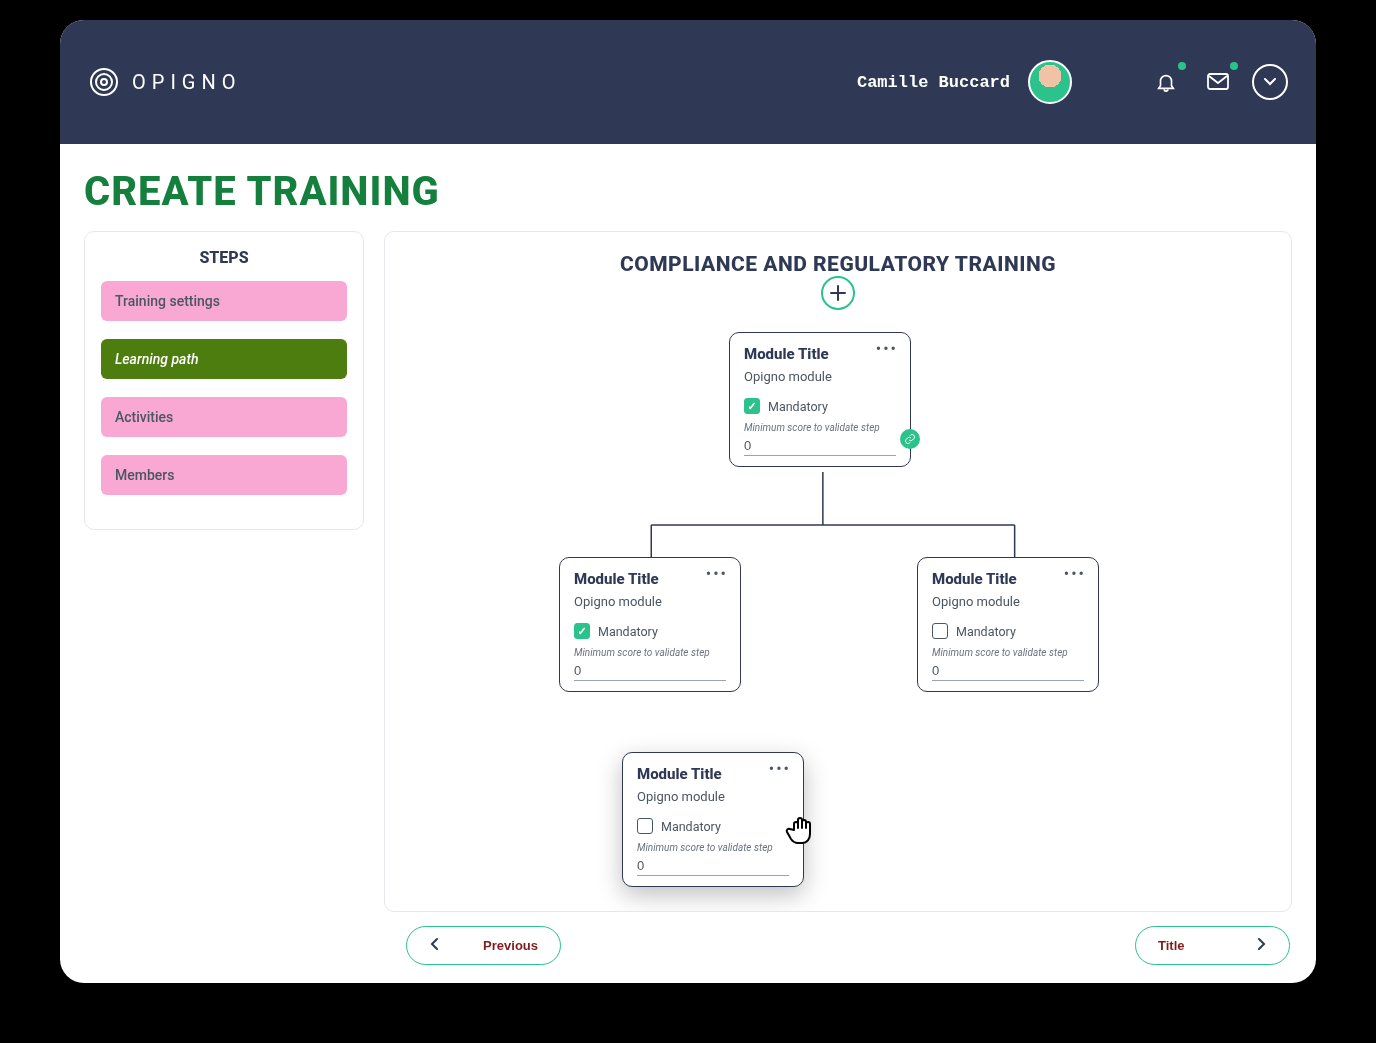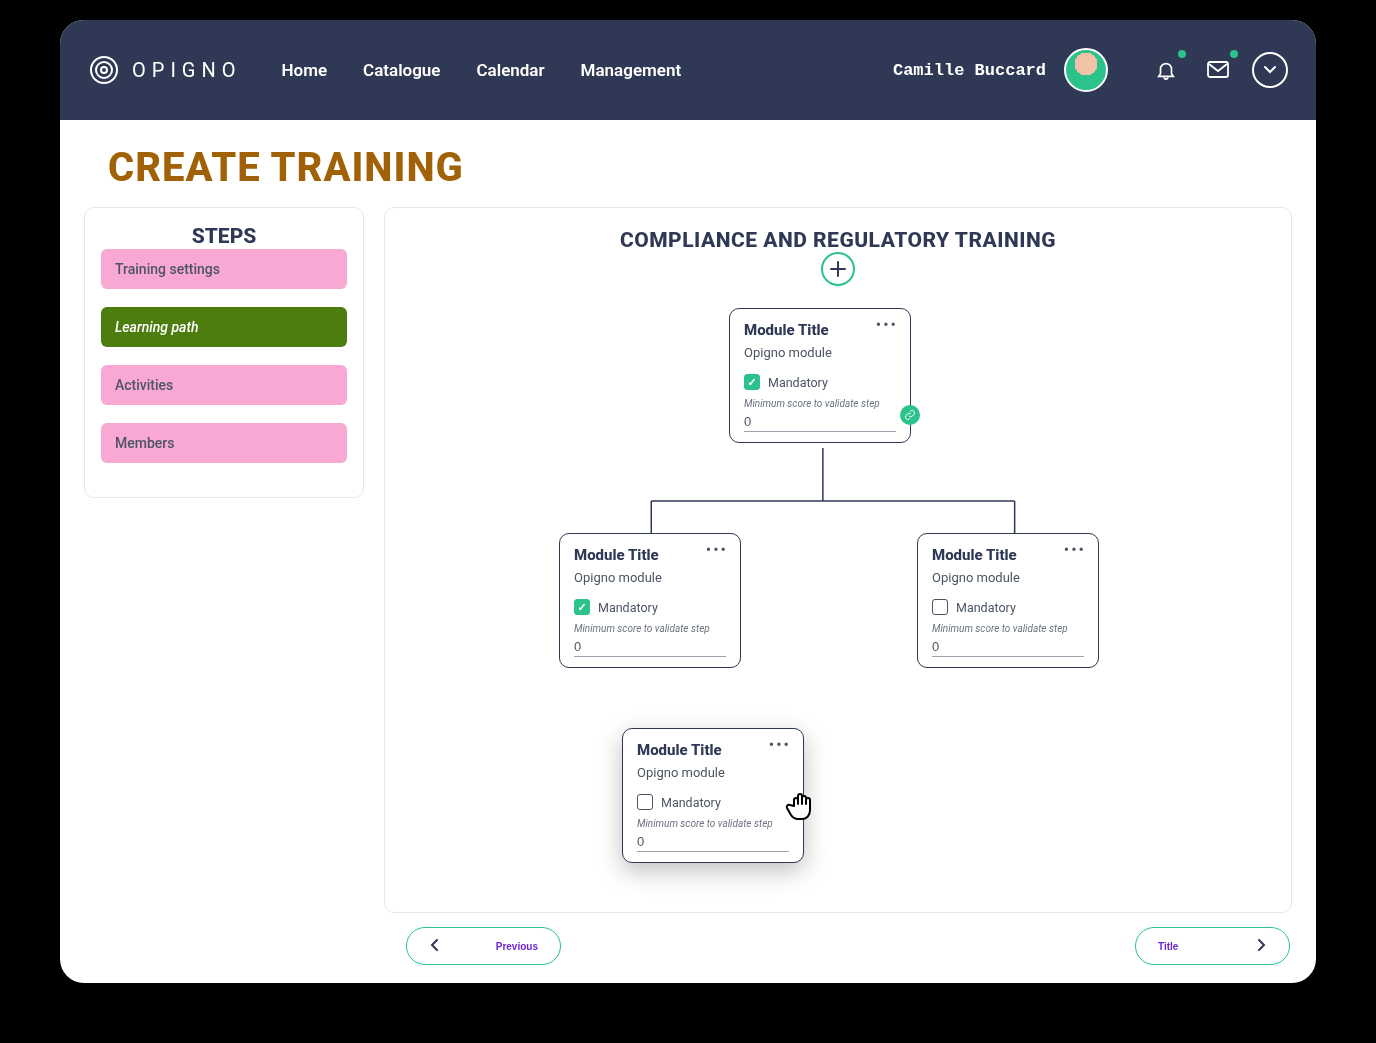--- a/index.html
+++ b/index.html
@@ -14,25 +14,26 @@
   .app {
     background: #fff;
     border-radius: 24px;
     overflow: hidden;
     height: 100%;
     display: flex;
     flex-direction: column;
   }
   .topbar {
     background: #2F3955;
-    height: 100px;
+    height: 124px;
     display: flex;
     align-items: center;
     padding: 0 28px;
     color: #fff;
+    gap: 36px;
   }
   .logo-wrap { display: flex; align-items: center; gap: 12px; margin-right: 40px; }
   .logo-icon svg { display: block; }
   .logo-text { font-size: 20px; letter-spacing: 6px; font-weight: 400; }
   .nav { display: flex; gap: 36px; }
   .nav a { color: #fff; text-decoration: none; font-size: 17px; font-weight: 600; cursor: pointer; }
   .spacer { flex: 1; }
   .user-wrap { display: flex; align-items: center; gap: 18px; margin-right: 40px; font-family: Liberation Mono, monospace; }
   .user-name { font-size: 17px; font-weight: 600; }
   .avatar {
@@ -52,30 +53,30 @@
   .icon-row { display: flex; align-items: center; gap: 16px; }
 
   .content {
     flex: 1;
     padding: 24px 24px 18px 24px;
     display: flex;
     flex-direction: column;
     overflow: hidden;
   }
   .page-title {
-    font-size: 40px; font-weight: 800; letter-spacing: 1px; color: #a16207;
-    text-transform: uppercase; margin-bottom: 16px; margin-left: 24px;
+    font-size: 40px; font-weight: 800; letter-spacing: 1px; color: #15803d;
+    text-transform: uppercase; margin-bottom: 16px;
   }
   .body-row { flex: 1; display: flex; gap: 20px; min-height: 0; }
 
   .steps-panel {
     width: 280px; border: 1px solid #E5E7EB; border-radius: 10px; padding: 16px;
     flex-shrink: 0; height: fit-content;
   }
-  .steps-title { text-align: center; font-size: 21px; font-weight: 800; color: #2F3955; margin-bottom: 1px; }
+  .steps-title { text-align: center; font-size: 16px; font-weight: 800; color: #2F3955; margin-bottom: 14px; }
   .step-item {
     background: #f9a8d4; border-radius: 6px; padding: 12px 14px; margin-bottom: 18px;
     font-size: 14px; color: #4B5563; cursor: pointer; font-weight: 500;
   }
   .step-item.active { background: #4d7c0f; color: #fff; font-style: italic; }
 
   .main-panel {
     flex: 1; border: 1px solid #E5E7EB; border-radius: 10px; padding: 20px 24px;
     position: relative; overflow: hidden;
   }
@@ -128,47 +129,41 @@
 
   .footer {
     display: flex; justify-content: space-between; margin-top: 14px;
     padding: 0 2px;
     gap: 20px;
   }
   .footer-spacer { width: 300px; flex-shrink: 0; }
   .footer-inner { flex: 1; display: flex; justify-content: space-between; }
   .nav-btn {
     border: 1.5px solid #2BC28C; background: #fff; border-radius: 22px;
-    padding: 10px 22px; font-size: 10px; font-weight: 700; color: #6d28d9;
+    padding: 10px 22px; font-size: 13px; font-weight: 700; color: #7f1d1d;
     display: flex; align-items: center; gap: 30px; cursor: pointer;
     min-width: 155px; justify-content: space-between;
   }
   .nav-btn .chev { color: #2F3955; }
 </style>
 </head>
 <body>
 
 <div class="app">
 
   <div class="topbar">
     <div class="logo-wrap">
       <span class="logo-icon">
         <svg width="32" height="32" viewBox="0 0 32 32" fill="none">
           <circle cx="16" cy="16" r="13" stroke="#fff" stroke-width="2"></circle>
           <circle cx="16" cy="16" r="8" stroke="#fff" stroke-width="2"></circle>
           <circle cx="16" cy="16" r="3" stroke="#fff" stroke-width="2"></circle>
         </svg>
       </span>
       <span class="logo-text">OPIGNO</span>
-    </div>
-    <div class="nav">
-      <a>Home</a>
-      <a>Catalogue</a>
-      <a>Calendar</a>
-      <a>Management</a>
     </div>
     <div class="spacer"></div>
     <div class="user-wrap">
       <span class="user-name">Camille Buccard</span>
       <div class="avatar"></div>
     </div>
     <div class="icon-row">
       <div class="icon-btn noborder">
         <svg width="22" height="22" viewBox="0 0 24 24" fill="none">
           <path d="M18 16v-5a6 6 0 10-12 0v5l-2 3h16l-2-3z" stroke="#fff" stroke-width="1.8"></path>

